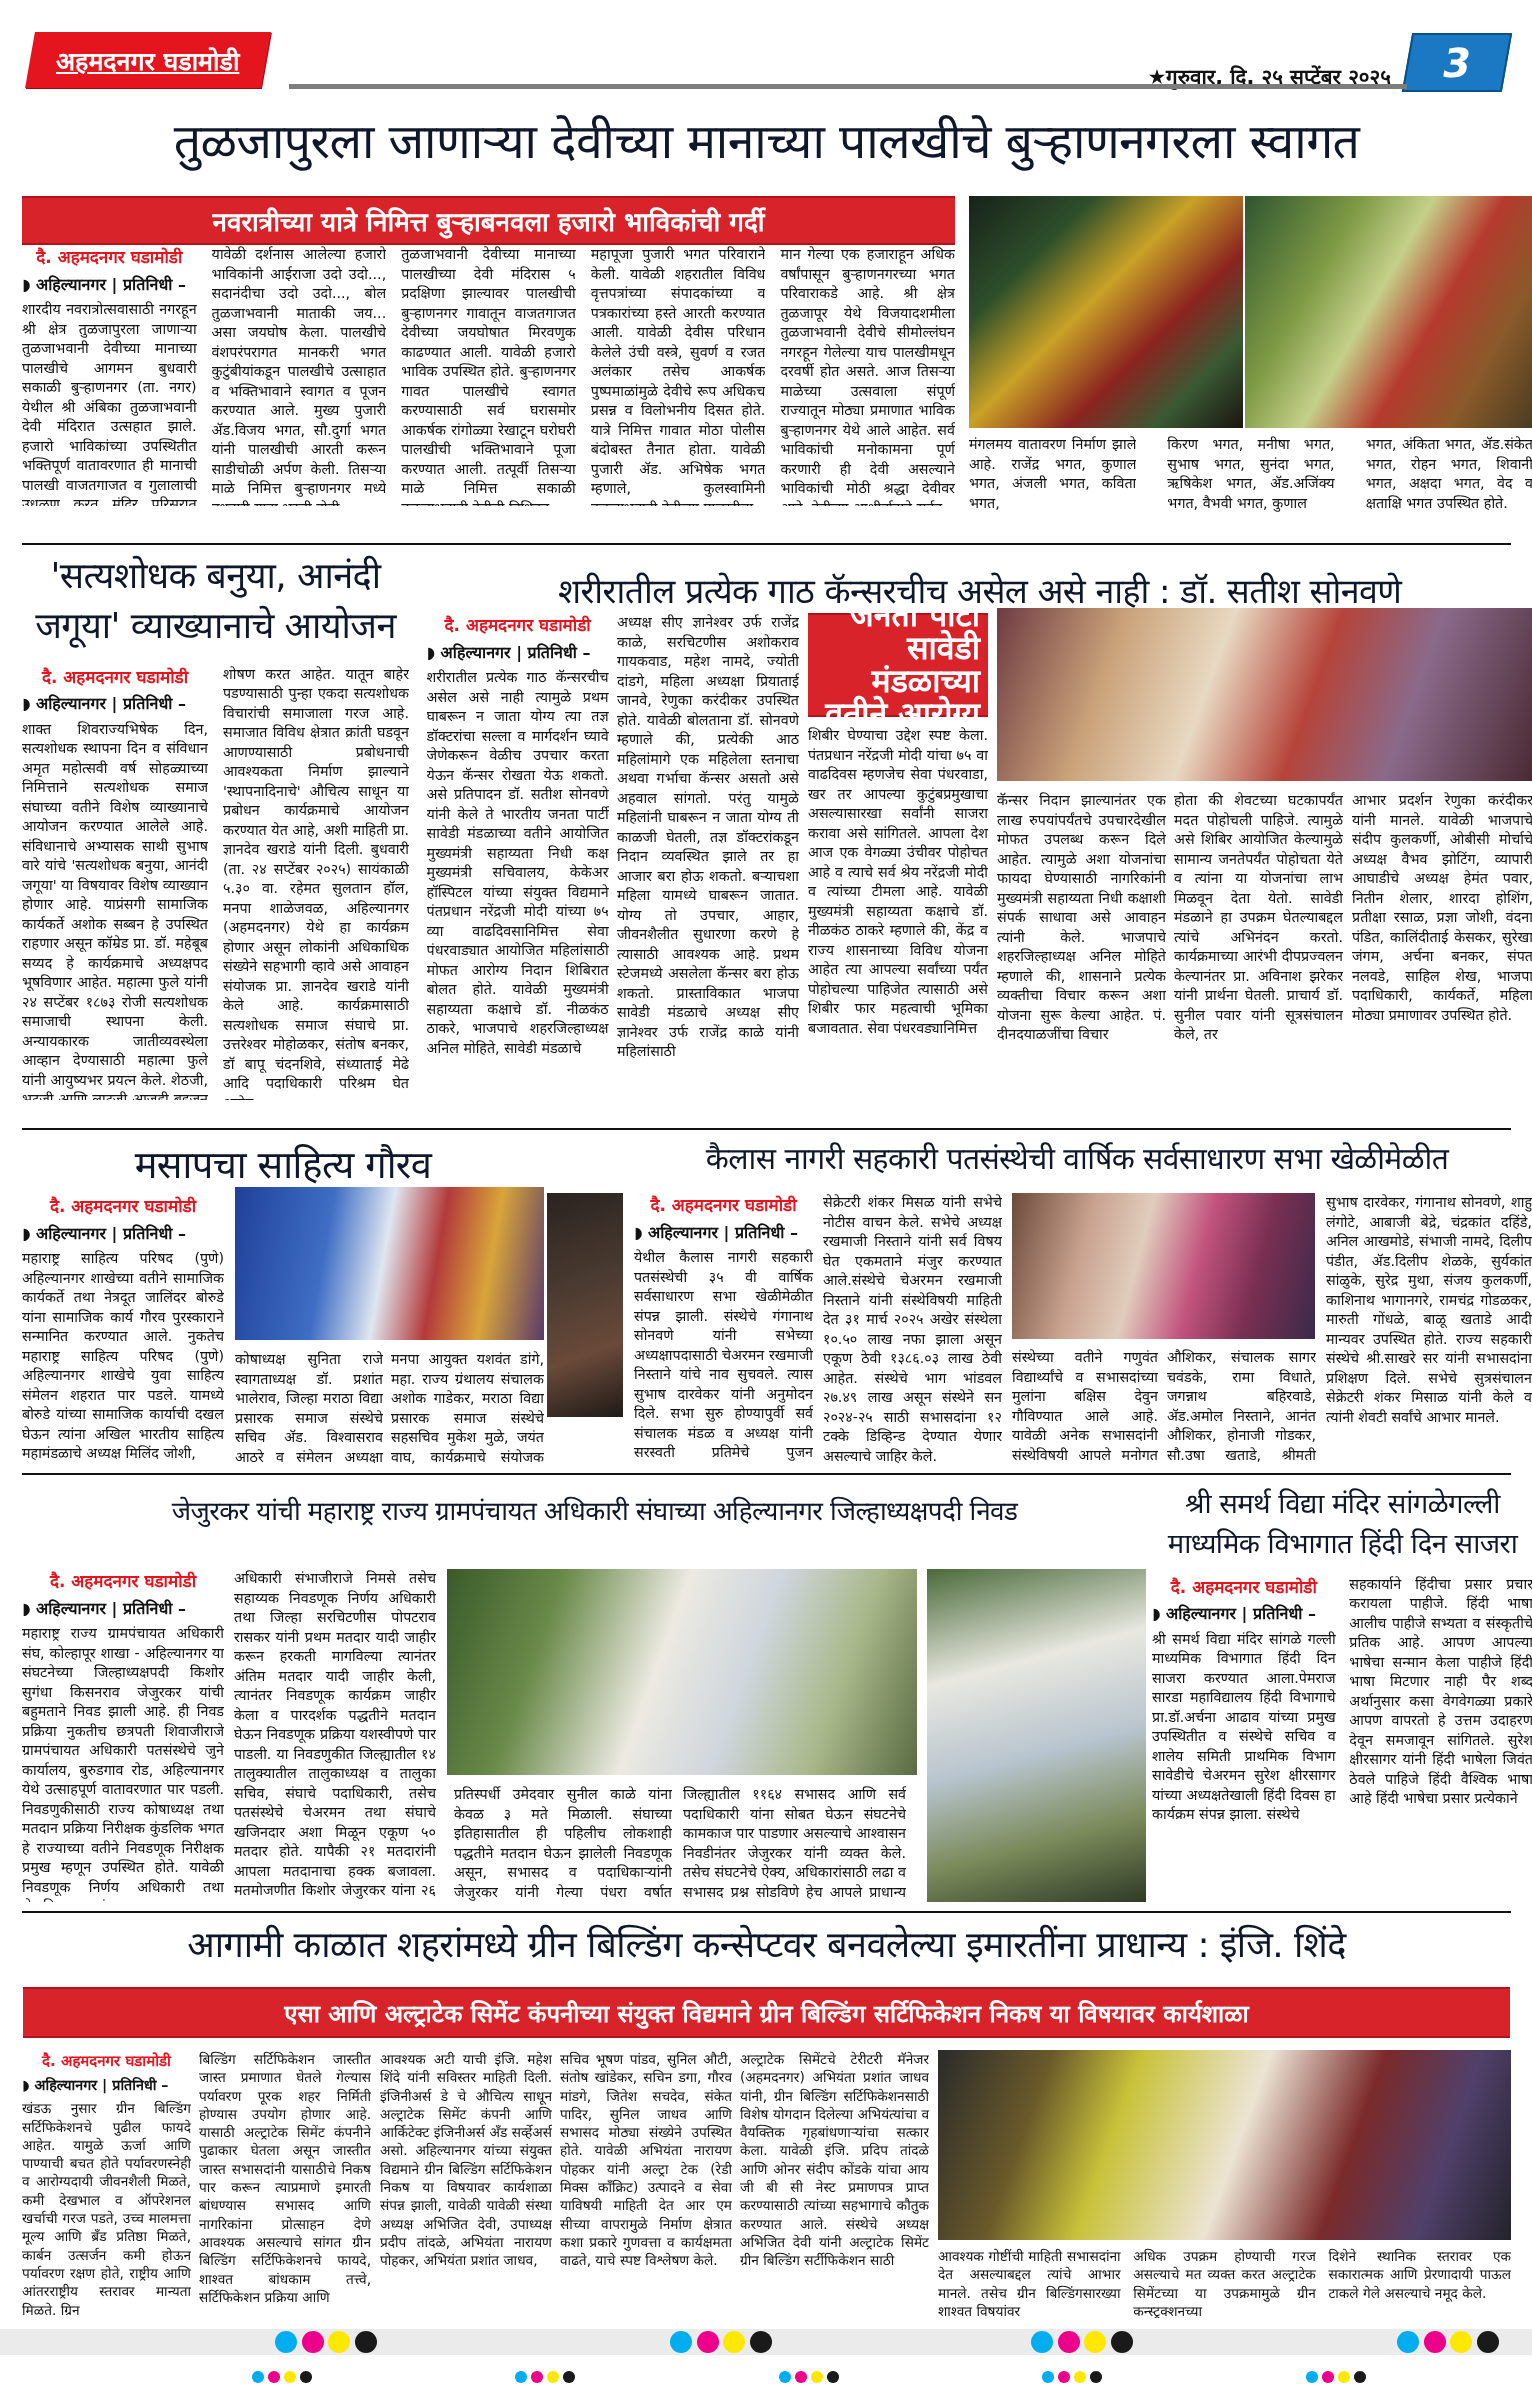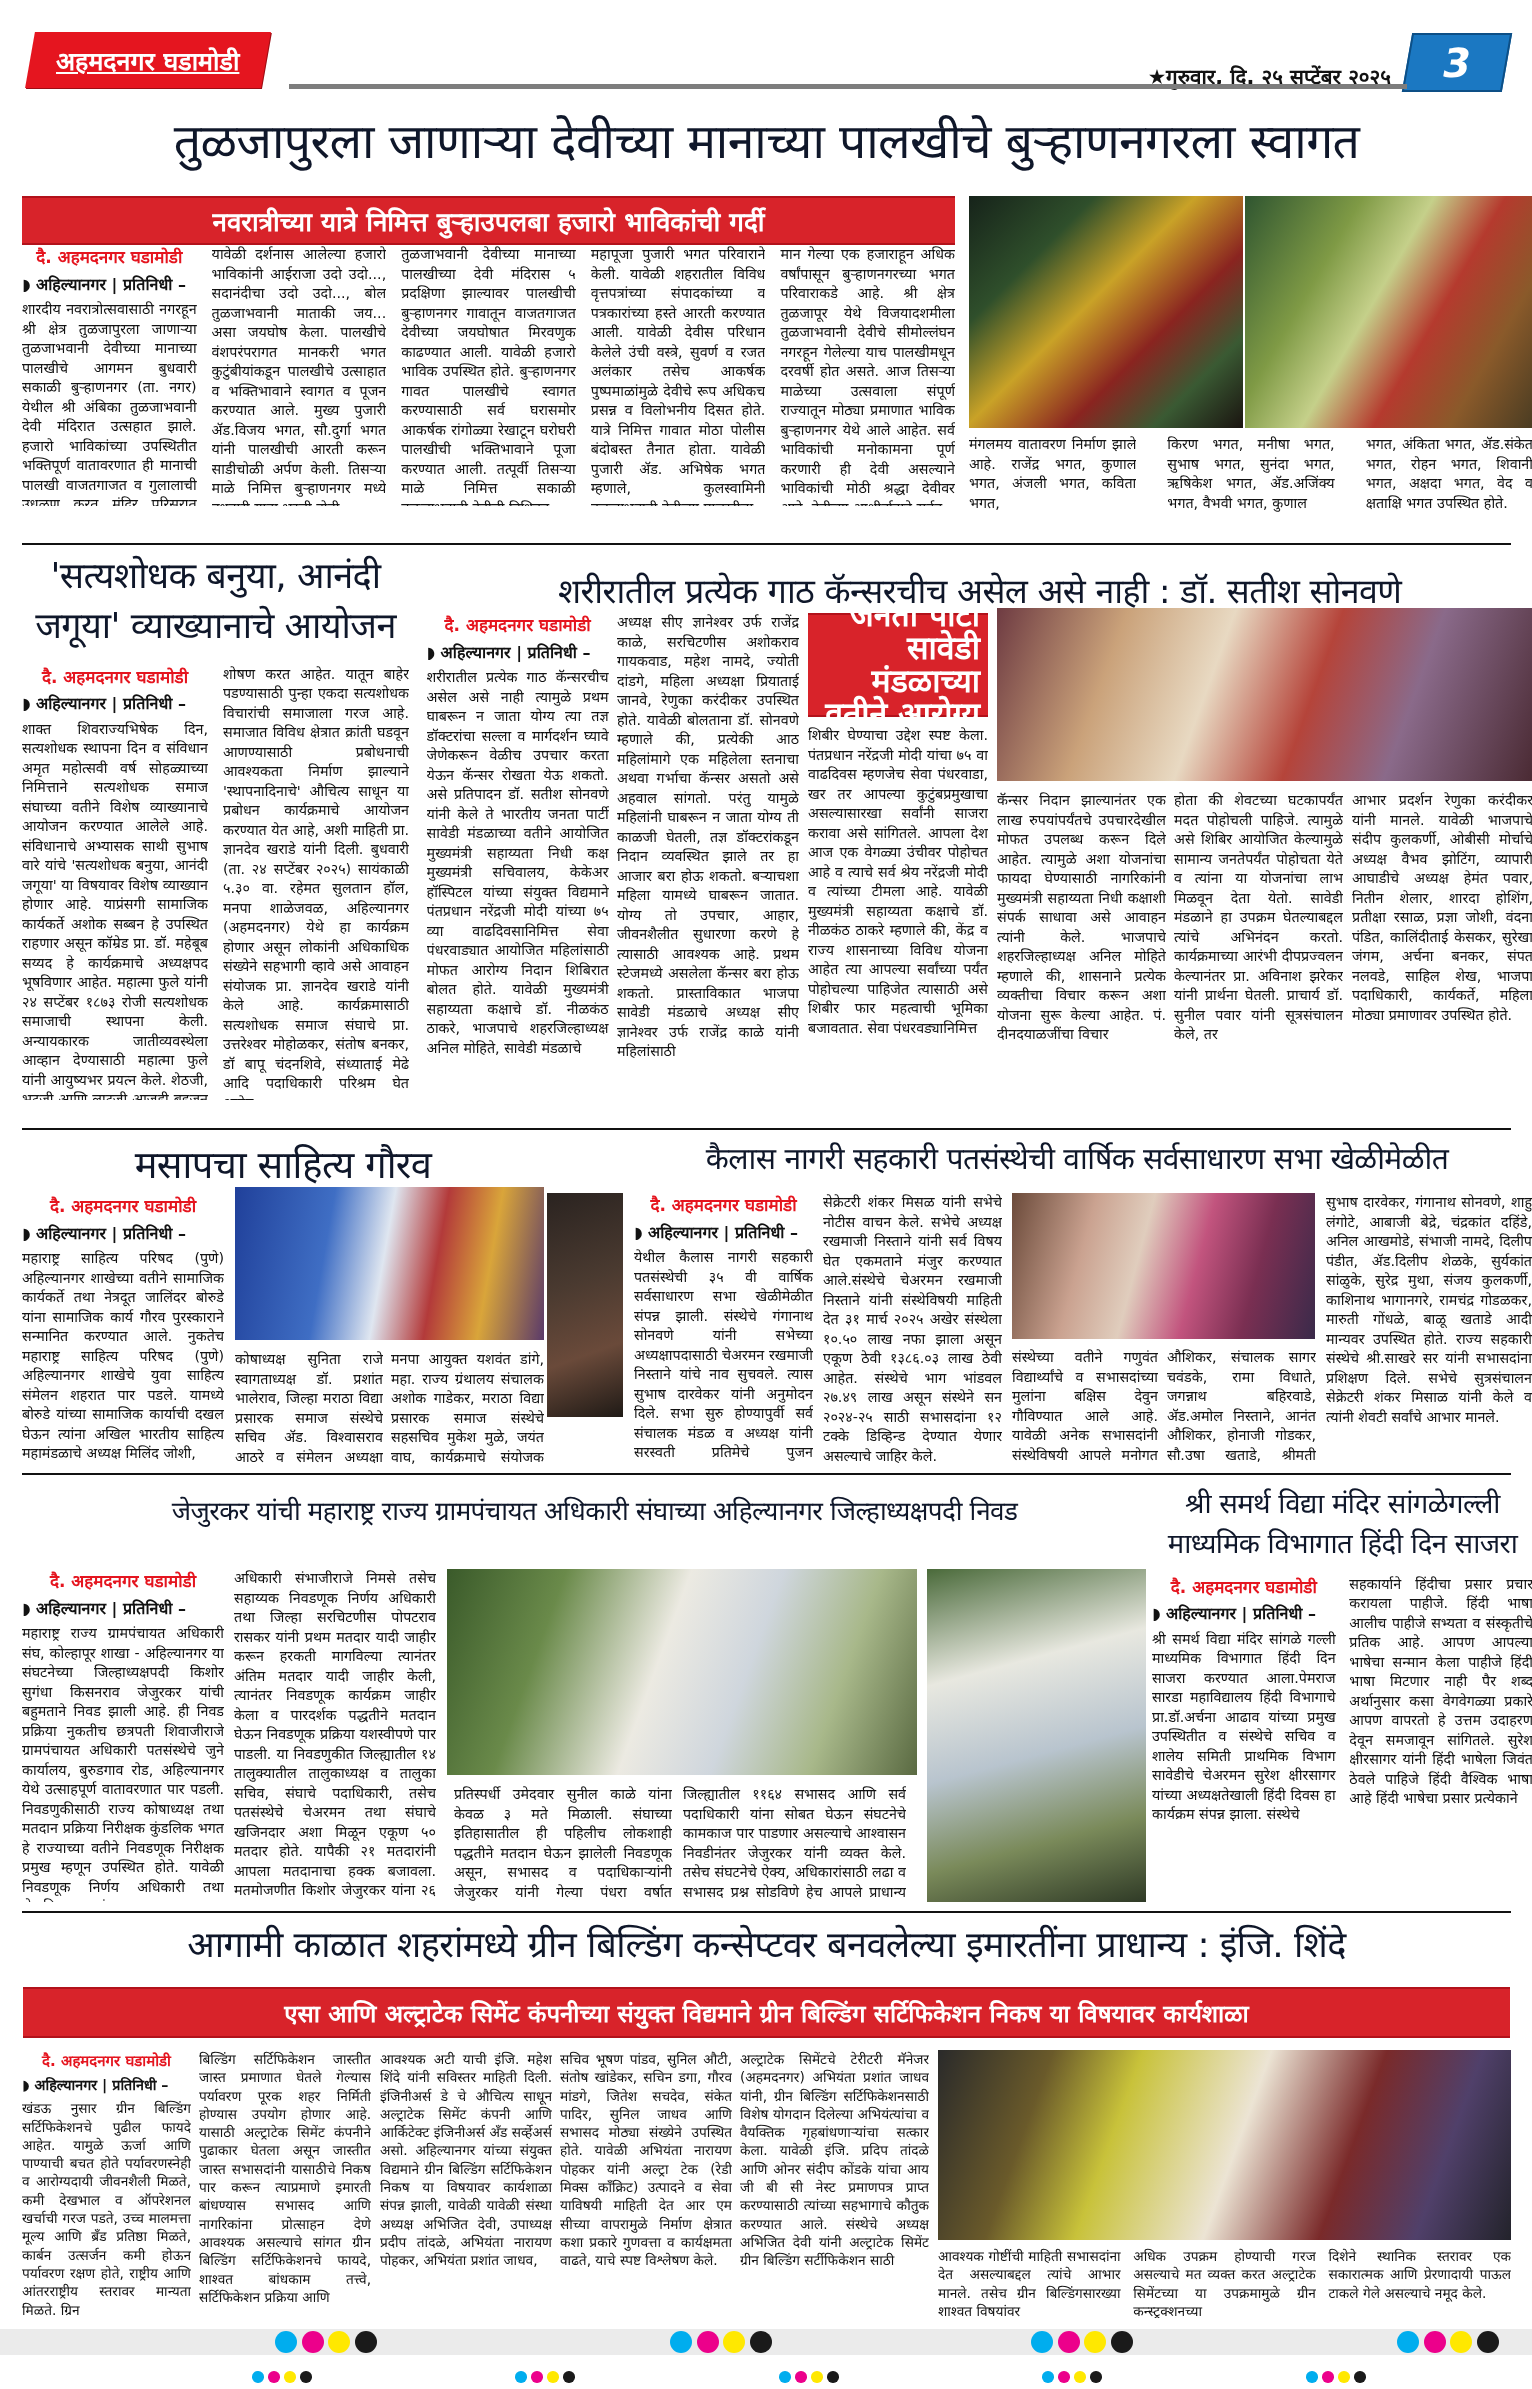--- a/index.html
+++ b/index.html
@@ -133,21 +133,21 @@
   <div class="abs logo-box">
     <span>अहमदनगर घडामोडी</span>
   </div>
   <div class="abs date-line">★गुरुवार, दि. २५ सप्टेंबर २०२५</div>
   <div class="abs pagenum-box">
     <span>3</span>
   </div>
   <div class="abs header-rule"></div>
 
   <div class="abs headline hl-center a1-headline">तुळजापुरला जाणाऱ्या देवीच्या मानाच्या पालखीचे बुऱ्हाणनगरला स्वागत</div>
-  <div class="abs redband a1-sub">नवरात्रीच्या यात्रे निमित्त बुऱ्हाउपलबा हजारो भाविकांची गर्दी</div>
+  <div class="abs redband a1-sub">नवरात्रीच्या यात्रे निमित्त बुऱ्हाबनवला हजारो भाविकांची गर्दी</div>
   <div class="abs photo ph-a1-1"></div>
   <div class="abs photo ph-a1-2"></div>
   <div class="abs a1-body">
     <div class="col">
       <div class="credit">दै. अहमदनगर घडामोडी</div>
       <div class="byline">◗ अहिल्यानगर | प्रतिनिधी –</div>
       <div class="coltext">शारदीय नवरात्रोत्सवासाठी नगरहून श्री क्षेत्र तुळजापुरला जाणाऱ्या तुळजाभवानी देवीच्या मानाच्या पालखीचे आगमन बुधवारी सकाळी बुऱ्हाणनगर (ता. नगर) येथील श्री अंबिका तुळजाभवानी देवी मंदिरात उत्सहात झाले. हजारो भाविकांच्या उपस्थितीत भक्तिपूर्ण वातावरणात ही मानाची पालखी वाजतगाजत व गुलालाची उधळण करत मंदिर परिसरात ठेवण्यात आली.</div>
     </div>
     <div class="col coltext">यावेळी दर्शनास आलेल्या हजारो भाविकांनी आईराजा उदो उदो..., सदानंदीचा उदो उदो..., बोल तुळजाभवानी माताकी जय... असा जयघोष केला. पालखीचे वंशपरंपरागत मानकरी भगत कुटुंबीयांकडून पालखीचे उत्साहात व भक्तिभावाने स्वागत व पूजन करण्यात आले. मुख्य पुजारी ॲड.विजय भगत, सौ.दुर्गा भगत यांनी पालखीची आरती करून साडीचोळी अर्पण केली. तिसऱ्या माळे निमित्त बुऱ्हाणनगर मध्ये बुधवारी यात्रा भरली होती.</div>
     <div class="col coltext">तुळजाभवानी देवीच्या मानाच्या पालखीच्या देवी मंदिरास ५ प्रदक्षिणा झाल्यावर पालखीची बुऱ्हाणनगर गावातून वाजतगाजत देवीच्या जयघोषात मिरवणुक काढण्यात आली. यावेळी हजारो भाविक उपस्थित होते. बुऱ्हाणनगर गावत पालखीचे स्वागत करण्यासाठी सर्व घरासमोर आकर्षक रांगोळ्या रेखाटून घरोघरी पालखीची भक्तिभावाने पूजा करण्यात आली. तत्पूर्वी तिसऱ्या माळे निमित्त सकाळी तुळजाभवानी देवीची विधिवत</div>

